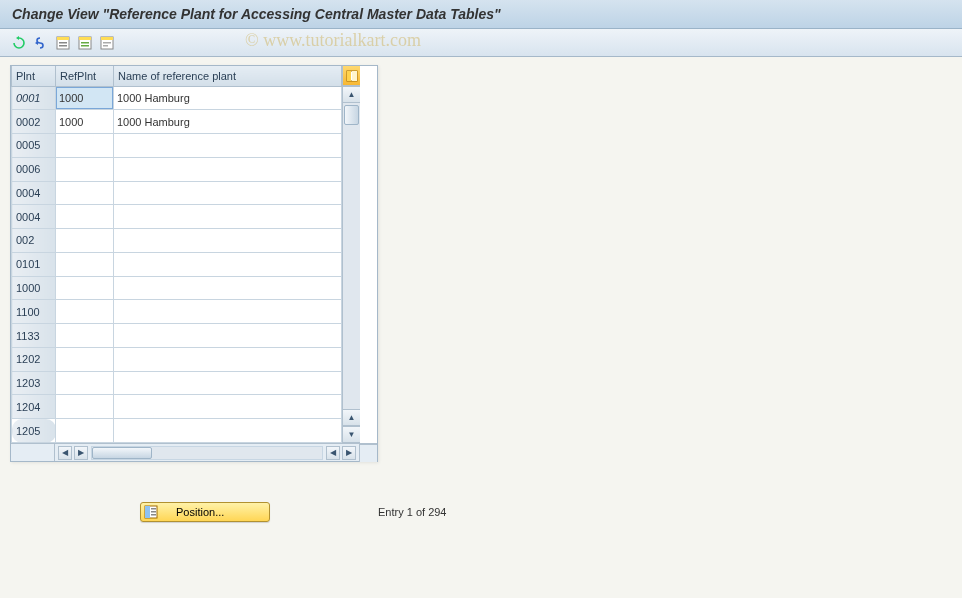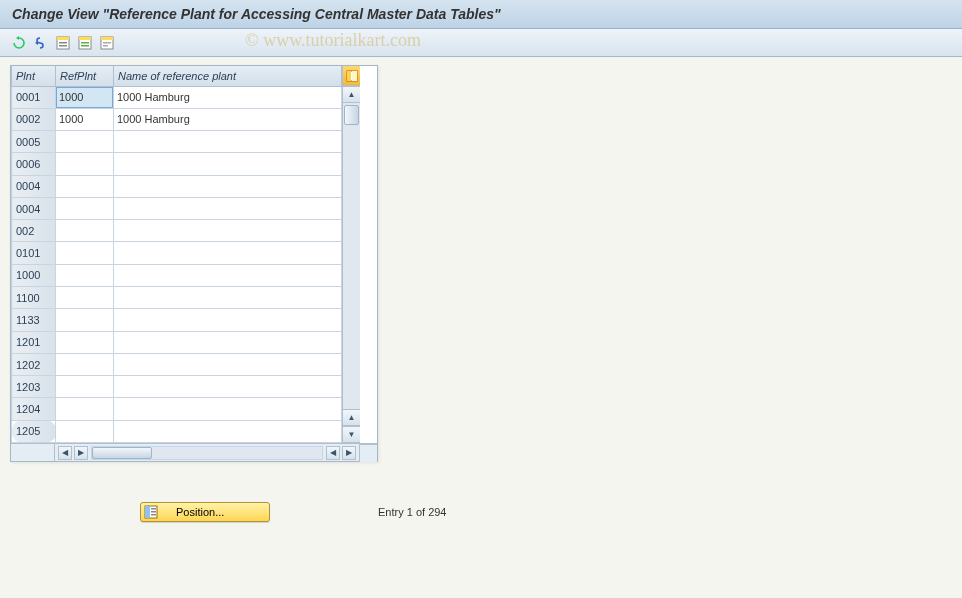--- a/index.html
+++ b/index.html
@@ -67,21 +67,20 @@
     .tbl th {
       background: linear-gradient(to bottom, #e5edf4 0%, #d3dfe9 100%);
       border: 1px solid #b0c0ce;
       border-top: none;
       text-align: left;
       font-weight: normal;
       color: #2a3f55;
       padding: 3px 4px;
       height: 20px;
       font-size: 11px;
-      font-style: italic;
     }
     .tbl td {
       border: 1px solid #c8d5e0;
       padding: 0;
       height: 21px;
       background: #fff;
     }
     .col-plnt { width: 44px; }
     .col-ref  { width: 58px; }
     .col-name { width: 228px; }
@@ -285,21 +284,21 @@
     <table class="tbl">
       <thead>
         <tr>
           <th class="col-plnt">Plnt</th>
           <th class="col-ref">RefPlnt</th>
           <th class="col-name">Name of reference plant</th>
         </tr>
       </thead>
       <tbody id="tbody">
           <tr>
-            <td class="row-head-cell" style="padding-left: 4px;">0001</td>
+            <td class="row-head-cell" style="padding-left: 4px; font-style: italic;">0001</td>
             <td><input class="cell sel" value="1000" style=""></td>
             <td><input class="cell" value="1000 Hamburg" style=""></td>
           </tr>
           <tr>
             <td class="row-head-cell" style="padding-left: 4px; margin-left: 19px;">0002</td>
             <td><input class="cell" value="1000" style=""></td>
             <td><input class="cell" value="1000 Hamburg" style=""></td>
           </tr>
           <tr>
             <td class="row-head-cell" style="padding-left: 4px;">0005</td>
@@ -336,25 +335,20 @@
             <td><input class="cell" style=""></td>
             <td><input class="cell" style=""></td>
           </tr>
           <tr>
             <td class="row-head-cell" style="padding-left: 4px;">1100</td>
             <td><input class="cell" style=""></td>
             <td><input class="cell" style=""></td>
           </tr>
           <tr>
             <td class="row-head-cell" style="padding-left: 4px;">1133</td>
-            <td><input class="cell" style=""></td>
-            <td><input class="cell" style=""></td>
-          </tr>
-          <tr>
-            <td class="row-head-cell" style="padding-left: 4px;">1201</td>
             <td><input class="cell" style=""></td>
             <td><input class="cell" style=""></td>
           </tr>
           <tr>
             <td class="row-head-cell" style="padding-left: 4px;">1202</td>
             <td><input class="cell" style=""></td>
             <td><input class="cell" style=""></td>
           </tr>
           <tr>
             <td class="row-head-cell" style="padding-left: 4px; margin-left: 28px;">1203</td>

